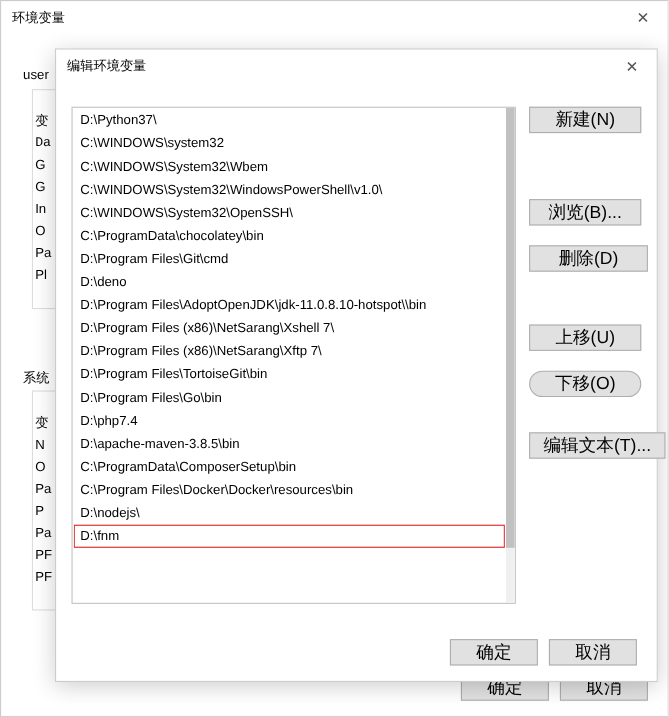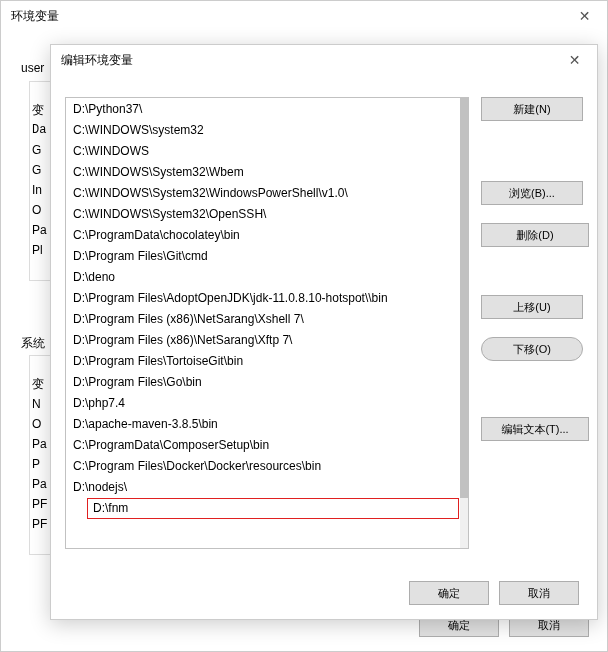--- a/index.html
+++ b/index.html
@@ -6,24 +6,24 @@
 .root{position:relative;width:608px;height:652px;overflow:hidden;background:#fff;}
 .win{position:absolute;background:#fff;border:1px solid #ccc;box-sizing:border-box;}
 .titlebar{display:flex;align-items:center;justify-content:space-between;height:30px;padding:0 0 0 10px;}
 .titlebar .title{font-size:12px;}
 .titlebar .close{width:45px;height:30px;display:flex;align-items:center;justify-content:center;font-size:14px;color:#555;}
 .section-label{position:absolute;font-size:12px;background:#fff;padding:0 2px;}
 .group{position:absolute;border:1px solid #ddd;box-sizing:border-box;}
 .listbox{position:absolute;border:1px solid #c1c1c1;background:#fff;box-sizing:border-box;overflow:hidden;padding-left:20px;}
 .list-inner{position:absolute;left:1px;top:1px;right:9px;bottom:1px;overflow:hidden;}
 .list-item{padding:3px 6px;font-size:12px;line-height:15px;white-space:nowrap;overflow:hidden;cursor:default;}
-.list-item.hl{border:1px solid #e02020;padding:2px 5px;margin-left:20px;}
+.list-item.hl{border:1px solid #e02020;padding:2px 5px;}
 .scrollbar{position:absolute;right:0;top:0;bottom:0;width:8px;background:#f0f0f0;}
 .scrollbar-thumb{position:absolute;left:0;right:0;background:#c1c1c1;}
-.btn{position:absolute;height:24px;border:1px solid #adadad;background:#e1e1e1;font-size:11px;display:flex;align-items:center;justify-content:center;cursor:default;box-sizing:border-box;}
+.btn{position:absolute;height:24px;border:1px solid #adadad;background:#e1e1e1;font-size:16px;display:flex;align-items:center;justify-content:center;cursor:default;box-sizing:border-box;}
 .cut{position:absolute;left:2px;font-size:12px;line-height:20px;}
 </style>
 </head>
 <body>
 <div class="root">
 
 <div class="win" style="left:0;top:0;width:608px;height:652px;">
   <div class="titlebar">
     <span class="title">环境变量</span>
     <div class="close">✕</div>
@@ -64,21 +64,20 @@
 <div class="win" style="left:50px;top:44px;width:548px;height:576px;box-shadow:0 4px 20px rgba(0,0,0,.2);">
   <div class="titlebar">
     <span class="title">编辑环境变量</span>
     <div class="close">✕</div>
   </div>
 
   <div class="listbox" style="left:14px;top:52px;width:404px;height:452px;">
     <div class="list-inner" id="path-list">
           <div class="list-item">D:\Python37\</div>
           <div class="list-item">C:\WINDOWS\system32</div>
-          <div class="list-item">C:\WINDOWS</div>
           <div class="list-item">C:\WINDOWS\System32\Wbem</div>
           <div class="list-item">C:\WINDOWS\System32\WindowsPowerShell\v1.0\</div>
           <div class="list-item">C:\WINDOWS\System32\OpenSSH\</div>
           <div class="list-item">C:\ProgramData\chocolatey\bin</div>
           <div class="list-item">D:\Program Files\Git\cmd</div>
           <div class="list-item">D:\deno</div>
           <div class="list-item">D:\Program Files\AdoptOpenJDK\jdk-11.0.8.10-hotspot\\bin</div>
           <div class="list-item">D:\Program Files (x86)\NetSarang\Xshell 7\</div>
           <div class="list-item">D:\Program Files (x86)\NetSarang\Xftp 7\</div>
           <div class="list-item">D:\Program Files\TortoiseGit\bin</div>
@@ -93,19 +92,19 @@
     <div class="scrollbar">
       <div class="scrollbar-thumb" style="top:0;height:400px;"></div>
     </div>
   </div>
 
   <div class="btn" style="left:430px;top:52px;width:102px;">新建(N)</div>
   <div class="btn" style="left:430px;top:136px;width:102px;">浏览(B)...</div>
   <div class="btn" style="left:430px;top:178px;width:108px;">删除(D)</div>
   <div class="btn" style="left:430px;top:250px;width:102px;">上移(U)</div>
   <div class="btn" style="left:430px;top:292px;width:102px;border-radius:12px;">下移(O)</div>
-  <div class="btn" style="left:430px;top:372px;width:108px;">编辑文本(T)...</div>
+  <div class="btn" style="left:430px;top:348px;width:124px;">编辑文本(T)...</div>
 
   <div class="btn" style="right:108px;bottom:14px;width:80px;">确定</div>
   <div class="btn" style="right:18px;bottom:14px;width:80px;">取消</div>
 </div>
 
 </div>
 
 </body></html>

